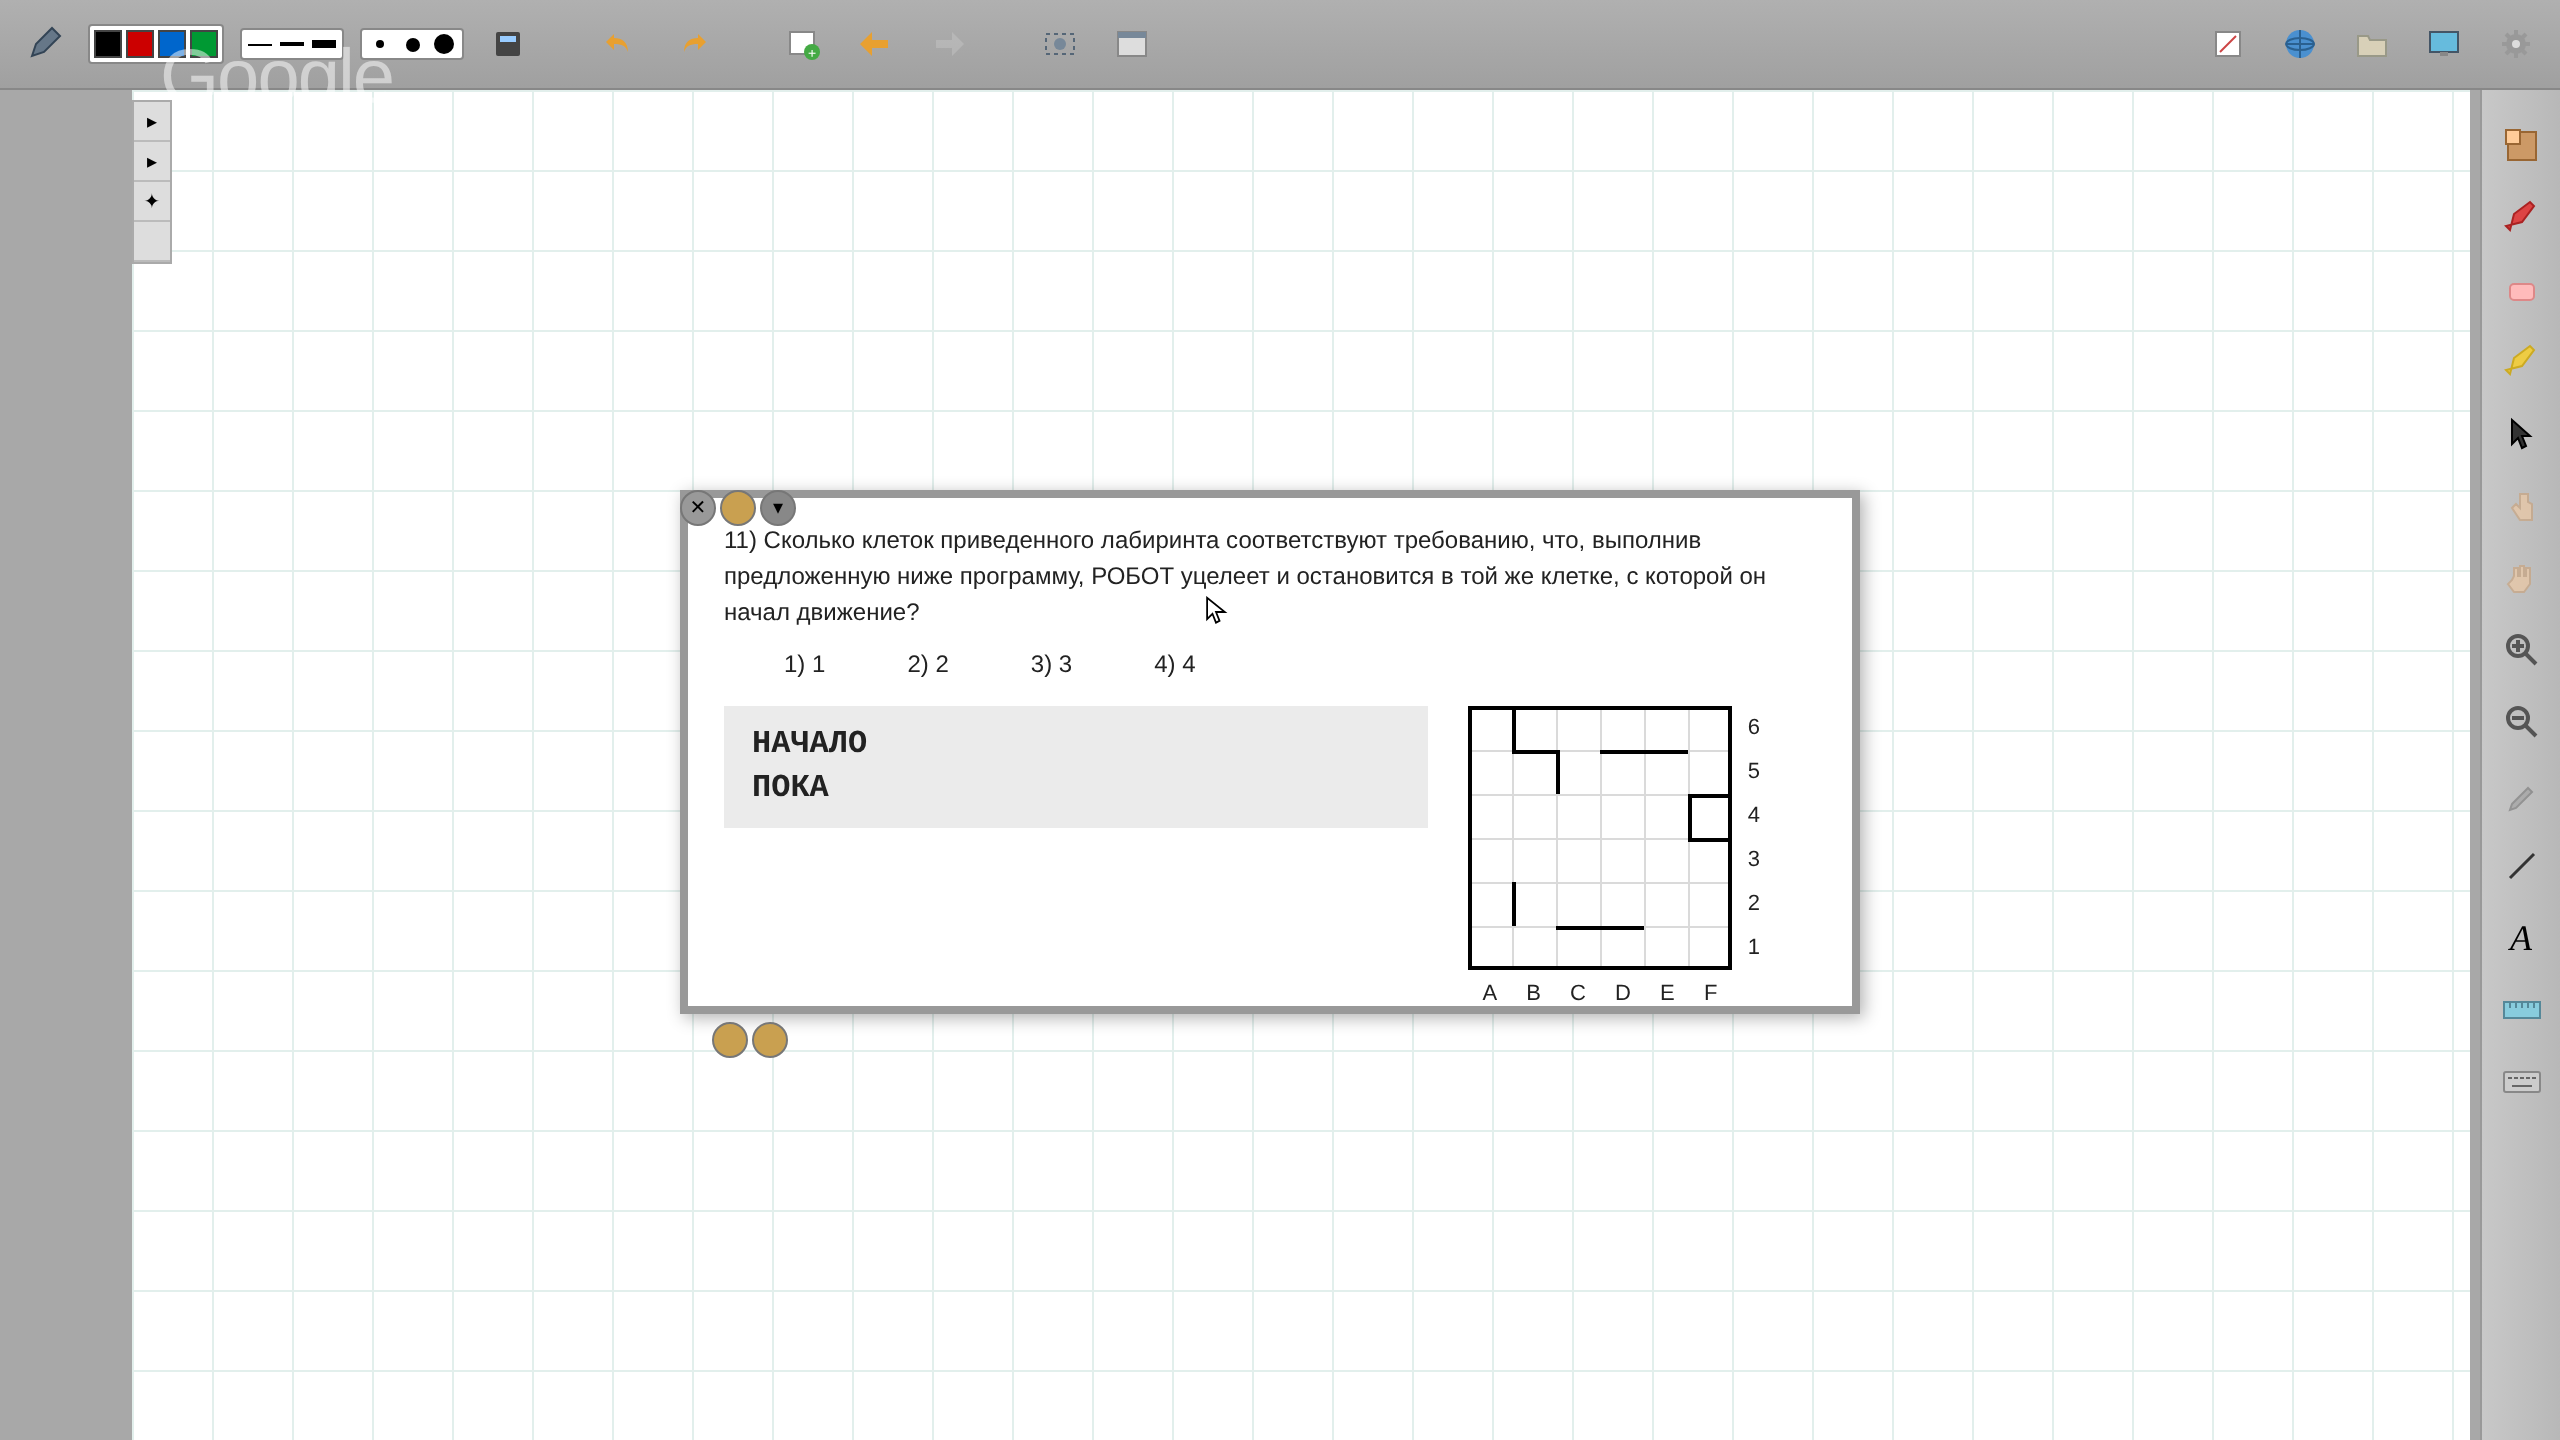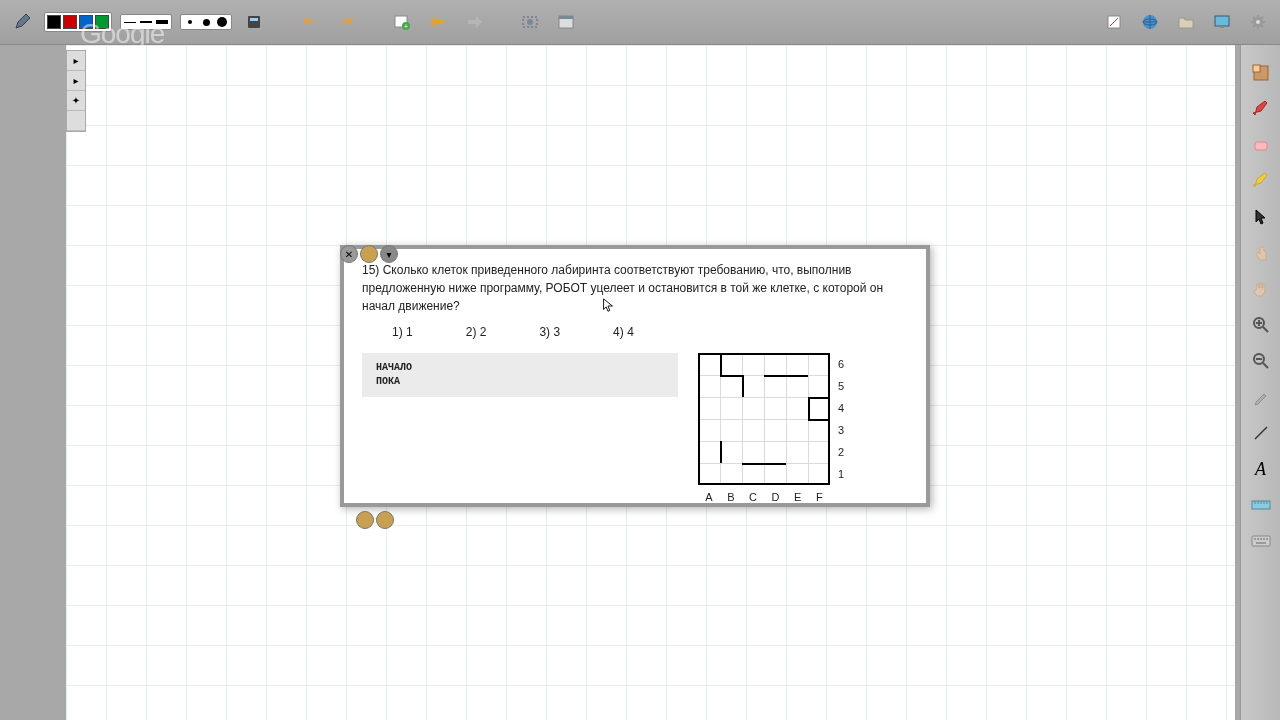--- a/index.html
+++ b/index.html
@@ -1,36 +1,36 @@
 <!DOCTYPE html>
 <html><head>
 <meta charset="utf-8">
 <style>
 *{margin:0;padding:0;box-sizing:border-box}
 body{width:1280px;height:720px;overflow:hidden;font-family:Arial,sans-serif;background:#a8a8a8;position:relative}
 .toolbar{height:45px;background:linear-gradient(#b0b0b0,#a0a0a0);display:flex;align-items:center;padding:0 8px;gap:8px;border-bottom:1px solid #888}
-.watermark{position:absolute;left:80px;top:18px;font-size:28px;font-weight:500;color:rgba(255,255,255,0.5);font-family:Arial;letter-spacing:-1px;z-index:1}
+.watermark{position:absolute;left:80px;top:18px;font-size:38px;font-weight:500;color:rgba(255,255,255,0.5);font-family:Arial;letter-spacing:-1px;z-index:1}
 .tbtn{width:28px;height:24px;display:flex;align-items:center;justify-content:center;cursor:pointer;border:1px solid transparent}
 .tgroup{display:flex;gap:2px;background:#fff;border:1px solid #888;padding:2px;border-radius:2px}
 .colorbox{width:14px;height:14px;border:1px solid #444}
 .linebox{width:14px;height:10px;display:flex;align-items:center;justify-content:center}
 .spacer{flex:1}
 .canvas{position:absolute;left:66px;top:45px;right:45px;bottom:0;background:#fff}
 .grid{position:absolute;inset:0;background-image:linear-gradient(#b8d8d0 1px,transparent 1px),linear-gradient(90deg,#b8d8d0 1px,transparent 1px);background-size:40px 40px;opacity:0.4}
 .leftbar{position:absolute;left:66px;top:50px;width:20px;background:#ddd;border:1px solid #aaa}
 .leftbar div{width:18px;height:20px;border-bottom:1px solid #bbb;display:flex;align-items:center;justify-content:center;font-size:10px}
 .rightbar{position:absolute;right:0;top:45px;width:40px;bottom:0;background:linear-gradient(90deg,#c8c8c8,#b8b8b8);border-left:1px solid #999;display:flex;flex-direction:column;align-items:center;padding-top:15px;gap:10px}
 .rbtn{width:28px;height:26px;display:flex;align-items:center;justify-content:center;cursor:pointer}
 .doc{position:absolute;left:340px;top:245px;width:590px;background:#fff;border:4px solid #999;box-shadow:2px 2px 8px rgba(0,0,0,0.3)}
 .doc-handles{position:absolute;left:-4px;top:-4px;display:flex;gap:2px}
 .handle{width:18px;height:18px;border-radius:50%;background:#aaa;border:1px solid #777;font-size:10px;display:flex;align-items:center;justify-content:center}
 .doc-content{padding:12px 18px 18px 18px;font-size:12px;color:#222}
 .question{line-height:1.5;margin-bottom:10px}
-.options{display:flex;gap:53px;margin-left:30px;margin-bottom:14px}
-.code-block{background:#ebebeb;padding:8px 14px;font-family:'Courier New',monospace;font-size:10px;line-height:1.4;width:316px;display:inline-block;vertical-align:top}
+.options{display:flex;gap:41px;margin-left:30px;margin-bottom:14px}
+.code-block{background:#ebebeb;padding:8px 14px;font-family:'Courier New',monospace;font-size:16px;line-height:1.4;width:352px;display:inline-block;vertical-align:top}
 .maze{display:inline-block;vertical-align:top;margin-left:20px;position:relative}
 .maze-grid{position:relative;width:132px;height:132px}
 .maze-cells{position:absolute;inset:0;background-image:linear-gradient(#888 1px,transparent 1px),linear-gradient(90deg,#888 1px,transparent 1px);background-size:22px 22px;opacity:0.3}
 .maze-outer{position:absolute;inset:0;border:2px solid #000}
 .wall{position:absolute;background:#000}
 .row-labels{position:absolute;right:-14px;top:0;height:132px;display:flex;flex-direction:column;justify-content:space-around;font-size:11px}
 .col-labels{position:absolute;bottom:-18px;left:0;width:132px;display:flex;justify-content:space-around;font-size:11px}
 .bottom-handles{position:absolute;left:12px;bottom:-26px;display:flex;gap:2px}
 .cursor-pointer{position:absolute;left:602px;top:298px;width:12px;height:16px;z-index:100}
 </style>
@@ -243,21 +243,21 @@
 </div>
 
 <div class="doc">
   <div class="doc-handles">
     <div class="handle" style="background:#999">✕</div>
     <div class="handle" style="background:#c9a050"></div>
     <div class="handle" style="background:#888">▾</div>
   </div>
   <div class="doc-content">
     <div class="question">
-      <span>15)</span> <span>Сколько клеток приведенного лабиринта соответствуют требованию, что, выполнив предложенную ниже программу, РОБОТ уцелеет и остановится в той же клетке, с которой он начал движение?</span>
+      <span>11)</span> <span>Сколько клеток приведенного лабиринта соответствуют требованию, что, выполнив предложенную ниже программу, РОБОТ уцелеет и остановится в той же клетке, с которой он начал движение?</span>
     </div>
     <div class="options">
       <span><span>1)</span> <span>1</span></span>
       <span><span>2)</span> <span>2</span></span>
       <span><span>3)</span> <span>3</span></span>
       <span><span>4)</span> <span>4</span></span>
     </div>
     <div style="display:flex;align-items:flex-start">
       <div class="code-block">
         <div style="font-weight:bold">НАЧАЛО</div>

